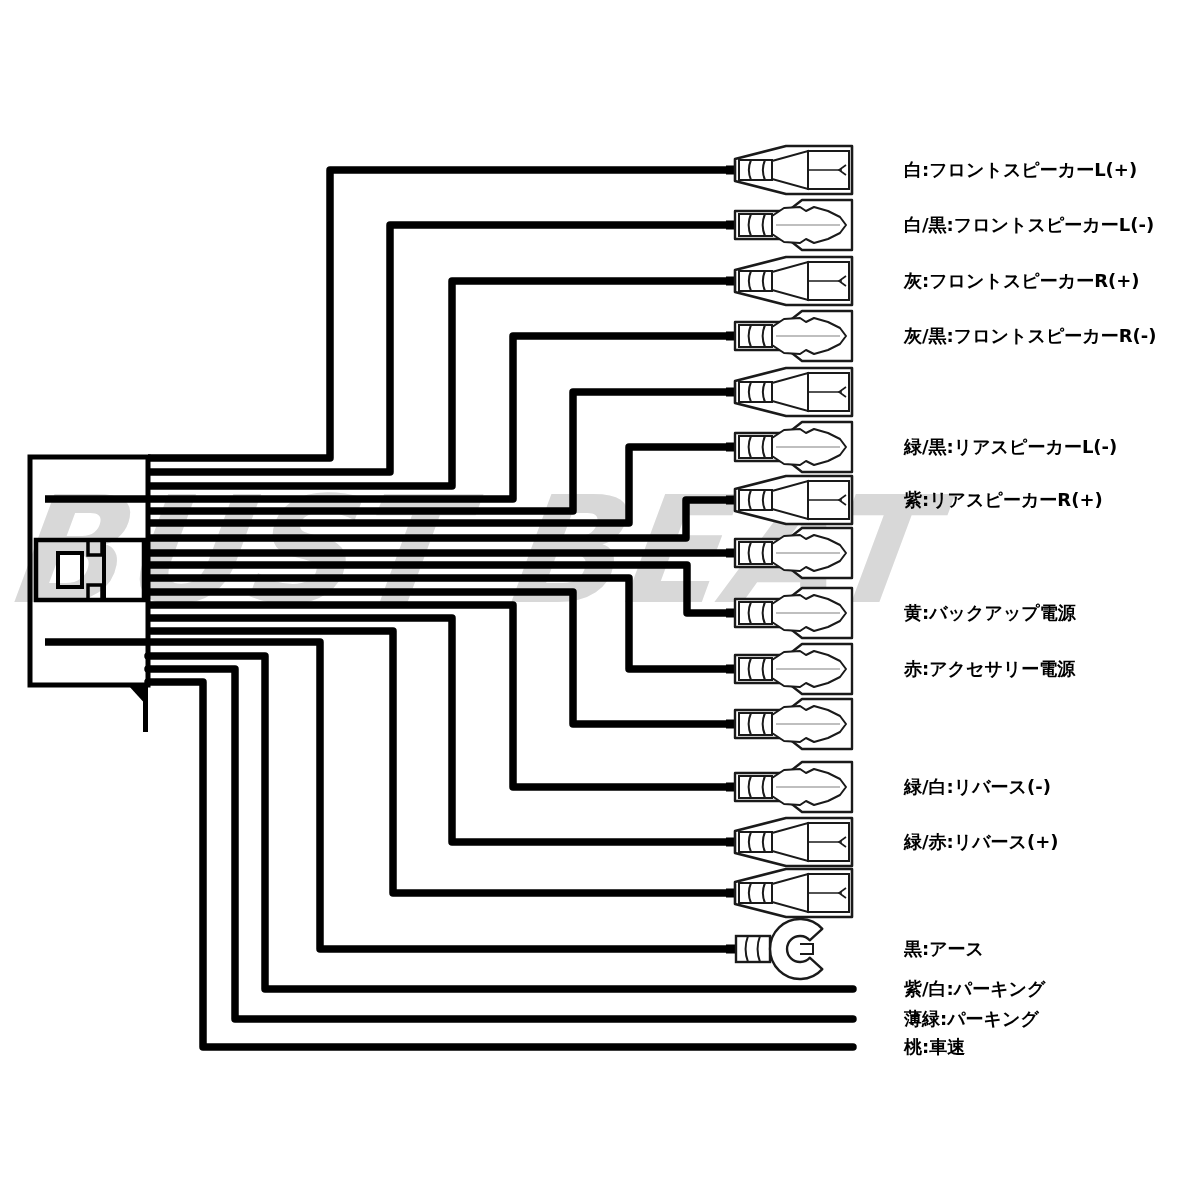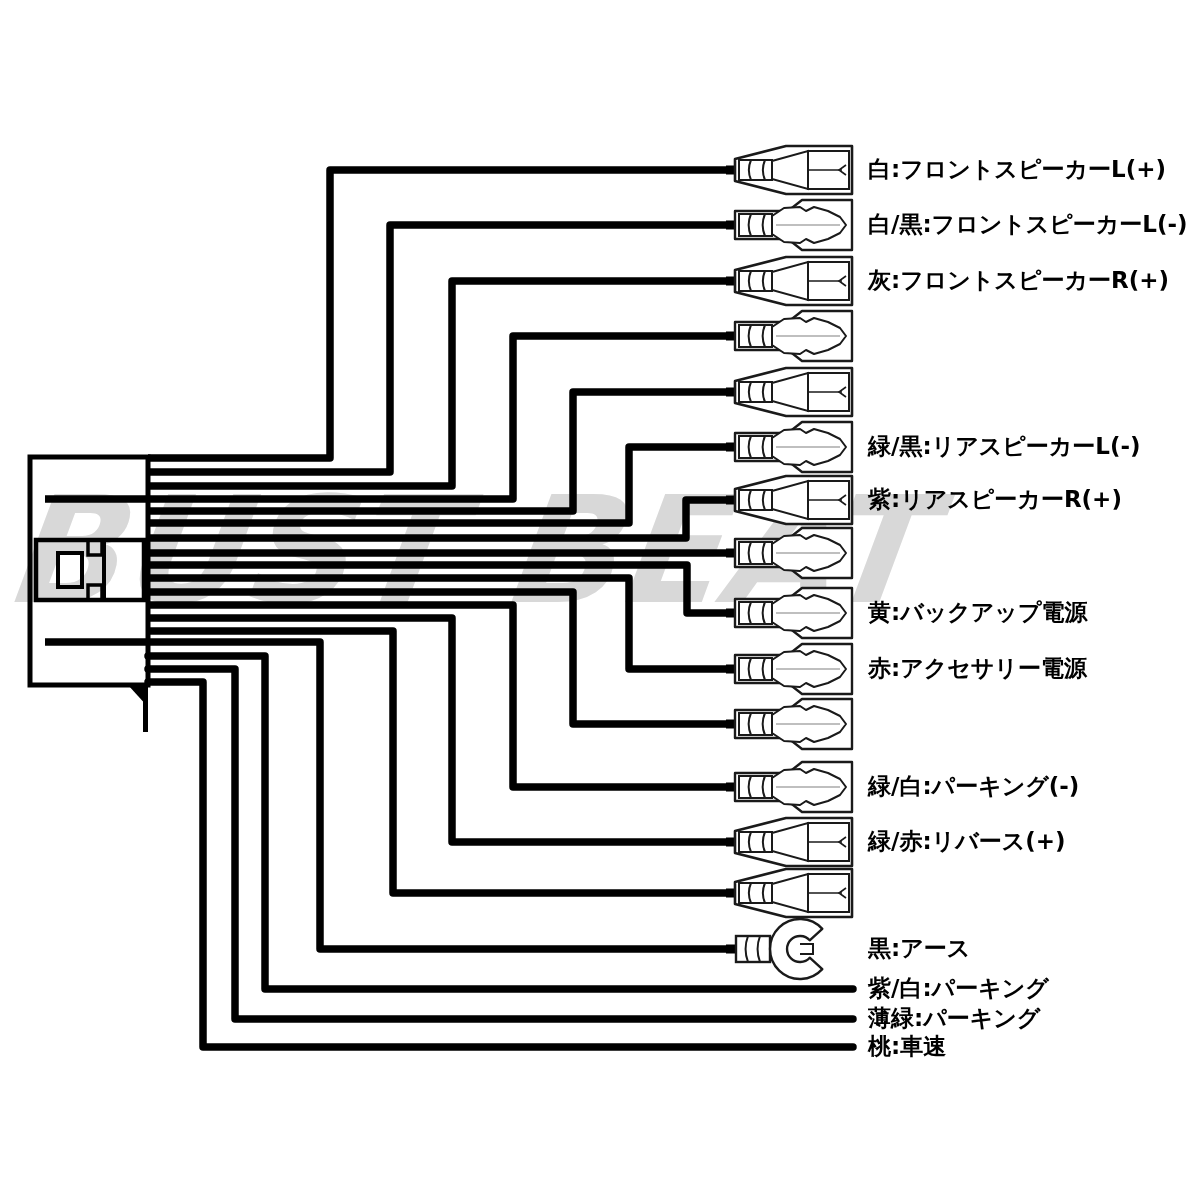--- a/index.html
+++ b/index.html
@@ -9,23 +9,23 @@
   }
   .watermark{
     position:absolute;left:20px;top:463px;z-index:1;
     font-size:148px;font-weight:bold;font-style:italic;
     letter-spacing:1px;white-space:nowrap;color:#d8d8d8;
     transform:skewX(-10deg);transform-origin:left center;
     user-select:none;line-height:1.2;
   }
   svg.diagram{position:absolute;left:0;top:0;z-index:2;}
   .wire-label{
-    position:absolute;left:868px;z-index:3;
+    position:absolute;left:904px;z-index:3;
     transform:translateY(-52%);
-    font-size:23px;font-weight:600;color:#000000;
+    font-size:18px;font-weight:600;color:#000000;
     white-space:nowrap;line-height:1;
   }
   .wire{fill:none;stroke:#000000;stroke-width:7.5;stroke-linejoin:round;stroke-linecap:butt;}
   .wire.tip{stroke-linecap:round;}
 </style>
 </head>
 <body>
 
 <div class="stage">
 
@@ -111,24 +111,25 @@
       <use href="#termB" x="726" y="759" width="132" height="56"></use>
       <use href="#termA" x="726" y="814" width="132" height="56"></use>
       <use href="#termA" x="726" y="865" width="132" height="56"></use>
       <use href="#termC" x="726" y="894" width="120" height="110"></use>
     </g>
   </svg>
 
   <div class="wire-label" style="top:170px">白:フロントスピーカーL(+)</div>
   <div class="wire-label" style="top:225px">白/黒:フロントスピーカーL(-)</div>
   <div class="wire-label" style="top:281px">灰:フロントスピーカーR(+)</div>
+  <div class="wire-label" style="top:336px">灰/黒:フロントスピーカーR(-)</div>
   <div class="wire-label" style="top:447px">緑/黒:リアスピーカーL(-)</div>
   <div class="wire-label" style="top:500px">紫:リアスピーカーR(+)</div>
   <div class="wire-label" style="top:613px">黄:バックアップ電源</div>
   <div class="wire-label" style="top:669px">赤:アクセサリー電源</div>
-  <div class="wire-label" style="top:787px">緑/白:パーキング(-)</div>
+  <div class="wire-label" style="top:787px">緑/白:リバース(-)</div>
   <div class="wire-label" style="top:842px">緑/赤:リバース(+)</div>
   <div class="wire-label" style="top:949px">黒:アース</div>
   <div class="wire-label" style="top:989px">紫/白:パーキング</div>
   <div class="wire-label" style="top:1019px">薄緑:パーキング</div>
   <div class="wire-label" style="top:1047px">桃:車速</div>
 
 </div>
 
 </body></html>

